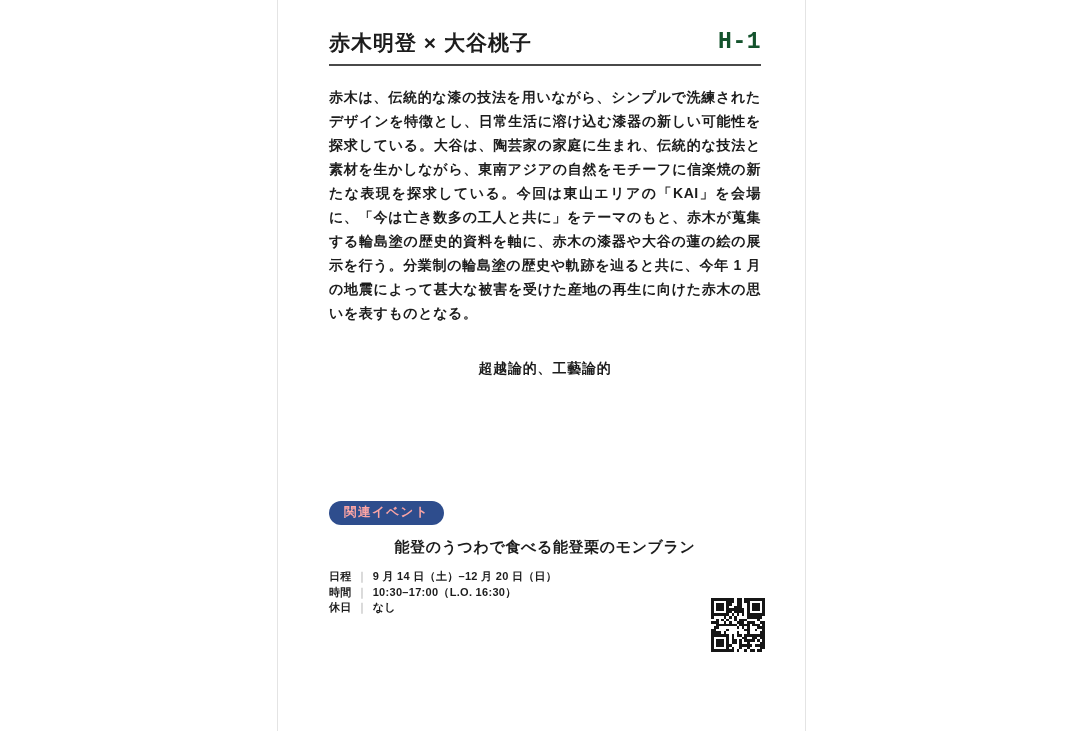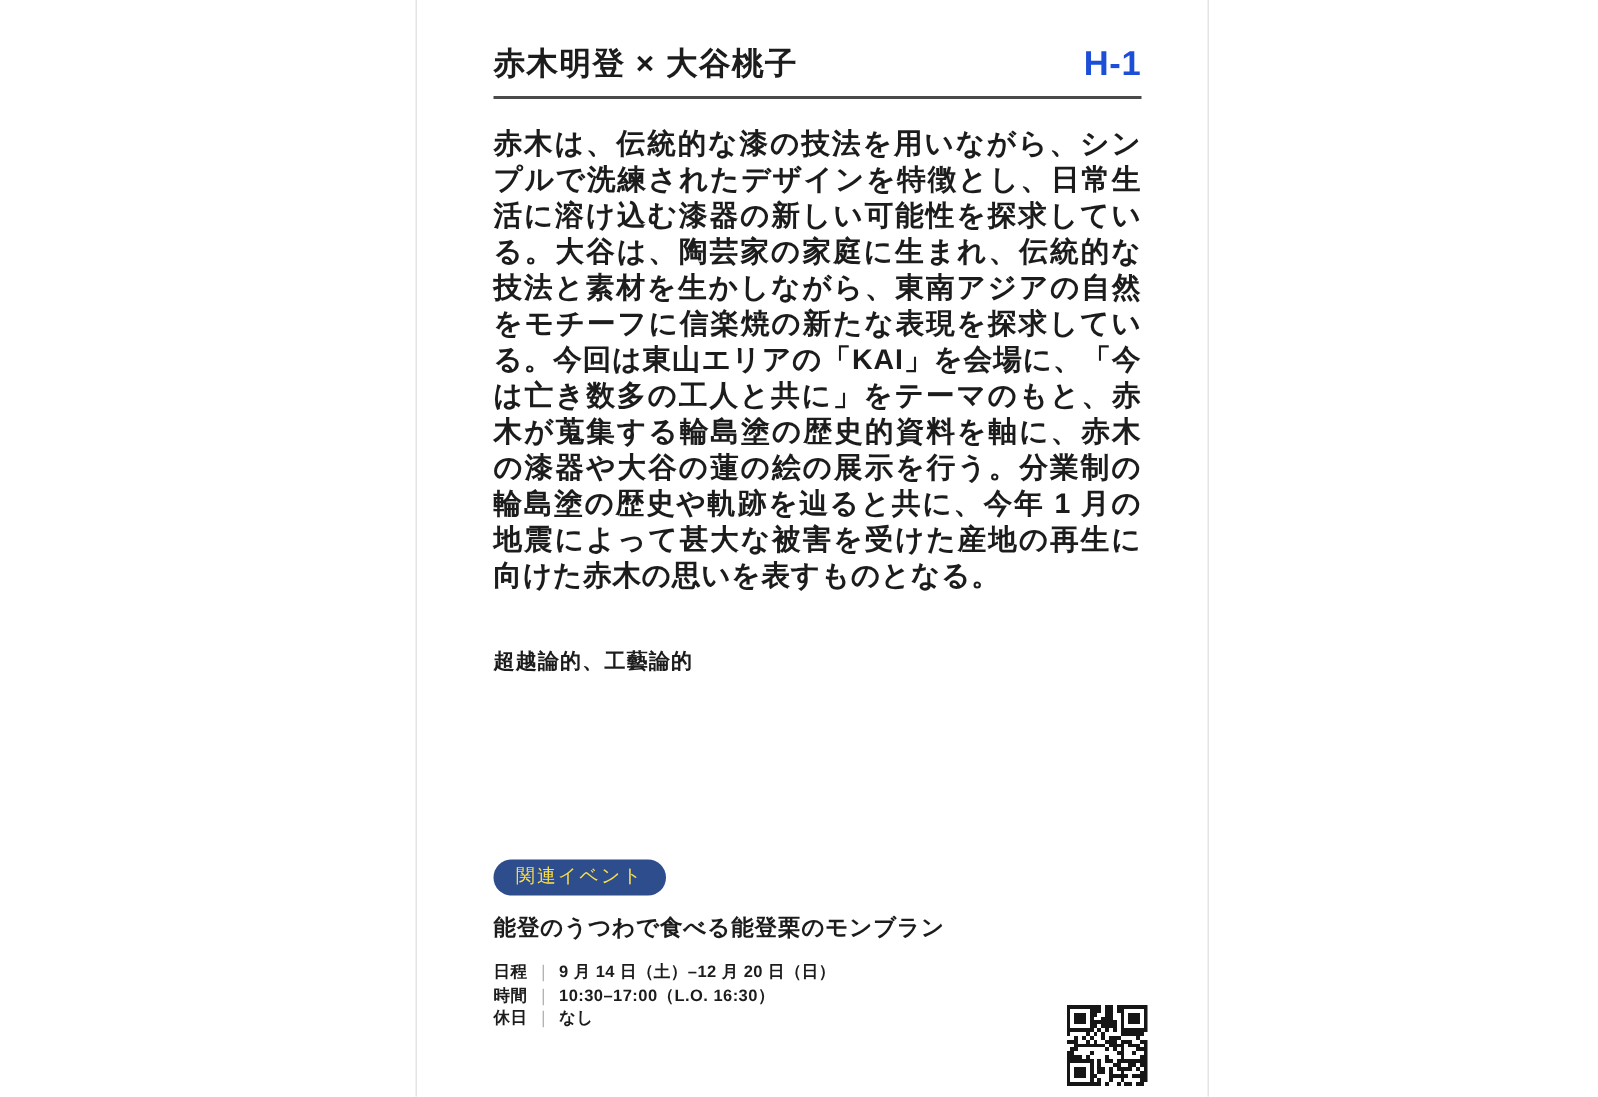--- a/index.html
+++ b/index.html
@@ -32,65 +32,68 @@
   .page-title {
     margin: 0;
     font-size: 21px;
     font-weight: 700;
     letter-spacing: 1px;
     line-height: 1.2;
   }
   .exhibit-code {
     font-size: 23px;
     font-weight: 800;
-    color: #1d4ed8;
+    color: #14532d;
     letter-spacing: 0.5px;
     line-height: 1.1;
+    font-family: Liberation Mono, monospace;
   }
   .intro {
     margin: 19px 0 0;
-    font-size: 19px;
+    font-size: 14px;
     font-weight: 600;
     line-height: 24px;
     letter-spacing: 0.6px;
     text-align: justify;
   }
   .statement { margin-top: 34px; }
   .statement-heading {
     margin: 0;
     font-size: 14px;
     font-weight: 800;
     letter-spacing: 0.8px;
     line-height: 18px;
+    text-align: center;
   }
   .statement-body {
     margin: 9px 0 0;
     font-size: 14px;
     font-weight: 600;
     line-height: 24px;
     letter-spacing: 0.6px;
     text-align: justify;
   }
   .event { margin-top: 124px; }
   .badge {
     display: inline-block;
     background: #2e4d8d;
-    color: #fde047;
+    color: #fca5a5;
     font-size: 12.5px;
-    font-weight: 400;
+    font-weight: 700;
     letter-spacing: 1.5px;
     padding: 3px 15px 4px;
     border-radius: 12px;
   }
   .event-title {
     margin: 13px 0 0;
     font-size: 15px;
     font-weight: 800;
     letter-spacing: 0.6px;
     line-height: 1.2;
+    text-align: center;
   }
   .event-row {
     display: flex;
     justify-content: space-between;
     align-items: flex-start;
     margin-top: 13px;
   }
   .details {
     font-size: 11px;
     font-weight: 600;

